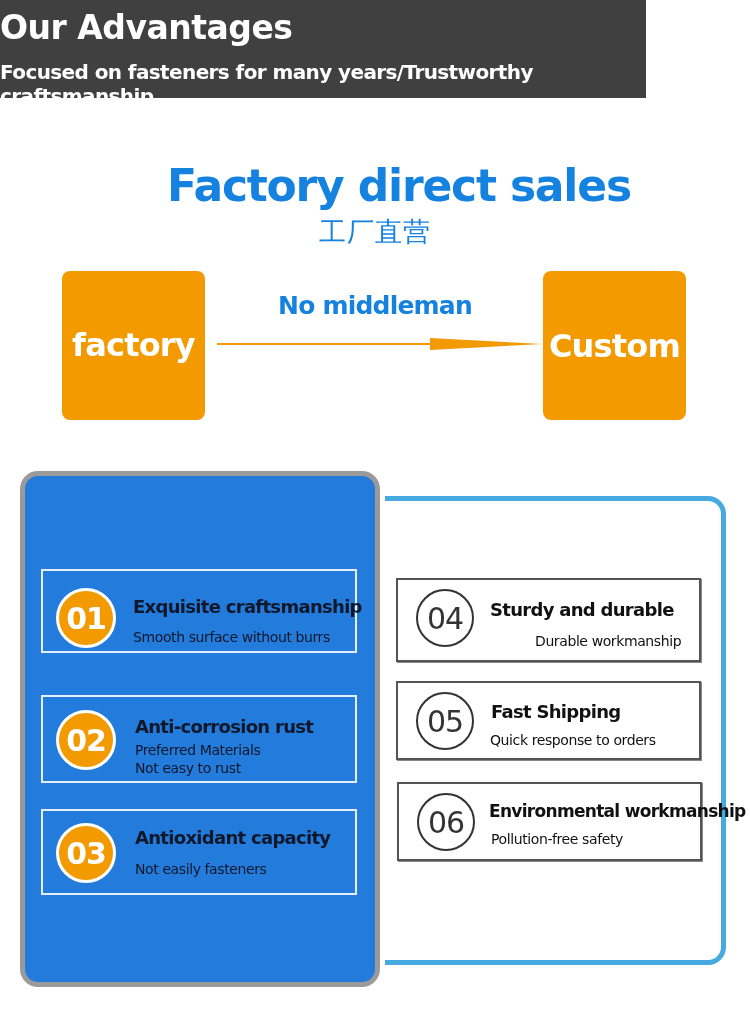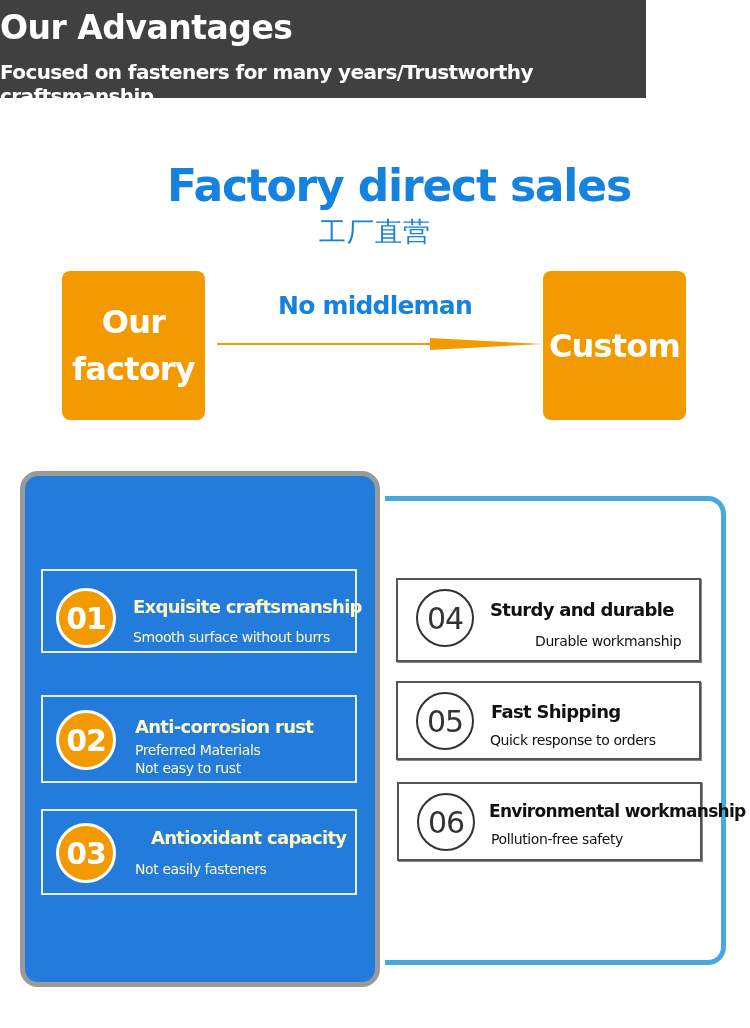--- a/index.html
+++ b/index.html
@@ -24,37 +24,36 @@
   .right-panel { position: absolute; left: 385px; top: 496px; width: 341px; height: 469px; border-top: 5px solid #46a9e0; border-right: 5px solid #46a9e0; border-bottom: 5px solid #46a9e0; border-radius: 0 18px 18px 0; background: #fff; }
 
   .card-blue { position: absolute; border: 2px solid #e6eefb; background: #237cdc; }
   .card-white { position: absolute; border: 2px solid #555; background: #fff; box-shadow: 1px 1px 0 #888; }
 
   .num-orange { position: absolute; width: 60px; height: 60px; border-radius: 50%; background: #f29a00; border: 3px solid #fff; color: #fff; font-size: 30px; font-weight: bold; display: flex; align-items: center; justify-content: center; letter-spacing: -1px; }
   .num-outline { position: absolute; width: 58px; height: 58px; border-radius: 50%; border: 2px solid #333; color: #333; font-size: 30px; display: flex; align-items: center; justify-content: center; letter-spacing: -1px; }
 
   .ct { position: absolute; font-weight: bold; font-size: 18px; letter-spacing: -0.7px; white-space: nowrap; }
   .cs { position: absolute; font-size: 14px; letter-spacing: -0.4px; white-space: nowrap; line-height: 19px; }
-  .card-blue .ct, .card-blue .cs { color: #fef9c3; }
+  .card-blue .ct, .card-blue .cs { color: #0f172a; }
   .card-white .ct, .card-white .cs { color: #111; }
 </style>
 </head>
 <body>
 
 <div class="banner">
   <div class="title">Our Advantages</div>
   <div class="subtitle">Focused on fasteners for many years/Trustworthy craftsmanship</div>
 </div>
 
 <div class="headline">Factory direct sales</div>
 <div class="headline-cn">工厂直营</div>
 
 <div class="orange-box box-factory">
   <div>
-    <div>Our</div>
     <div>factory</div>
   </div>
 </div>
 
 <div class="middleman">No middleman</div>
 
 <svg class="arrow-svg" viewBox="0 0 340 30">
   <line x1="12" y1="14" x2="232" y2="14" stroke="#f29a00" stroke-width="2"></line>
   <polygon points="225,8 338,14 225,20" fill="#f29a00"></polygon>
 </svg>
@@ -74,21 +73,21 @@
 
 <div class="card-blue" style="left:41px; top:695px; width:316px; height:88px;">
   <div class="num-orange" style="left:13px; top:13px;">02</div>
   <div class="ct" style="left:92px; top:19px;">Anti-corrosion rust</div>
   <div class="cs" style="left:92px; top:44px;">Preferred Materials</div>
   <div class="cs" style="left:92px; top:62px;">Not easy to rust</div>
 </div>
 
 <div class="card-blue" style="left:41px; top:809px; width:316px; height:86px;">
   <div class="num-orange" style="left:13px; top:12px;">03</div>
-  <div class="ct" style="left:108px; top:16px;">Antioxidant capacity</div>
+  <div class="ct" style="left:92px; top:16px;">Antioxidant capacity</div>
   <div class="cs" style="left:92px; top:49px;">Not easily fasteners</div>
 </div>
 
 <div class="card-white" style="left:396px; top:578px; width:305px; height:84px;">
   <div class="num-outline" style="left:18px; top:9px;">04</div>
   <div class="ct" style="left:92px; top:19px;">Sturdy and durable</div>
   <div class="cs" style="left:93px; top:52px;margin-left:44px;">Durable workmanship</div>
 </div>
 
 <div class="card-white" style="left:396px; top:681px; width:305px; height:79px;">

